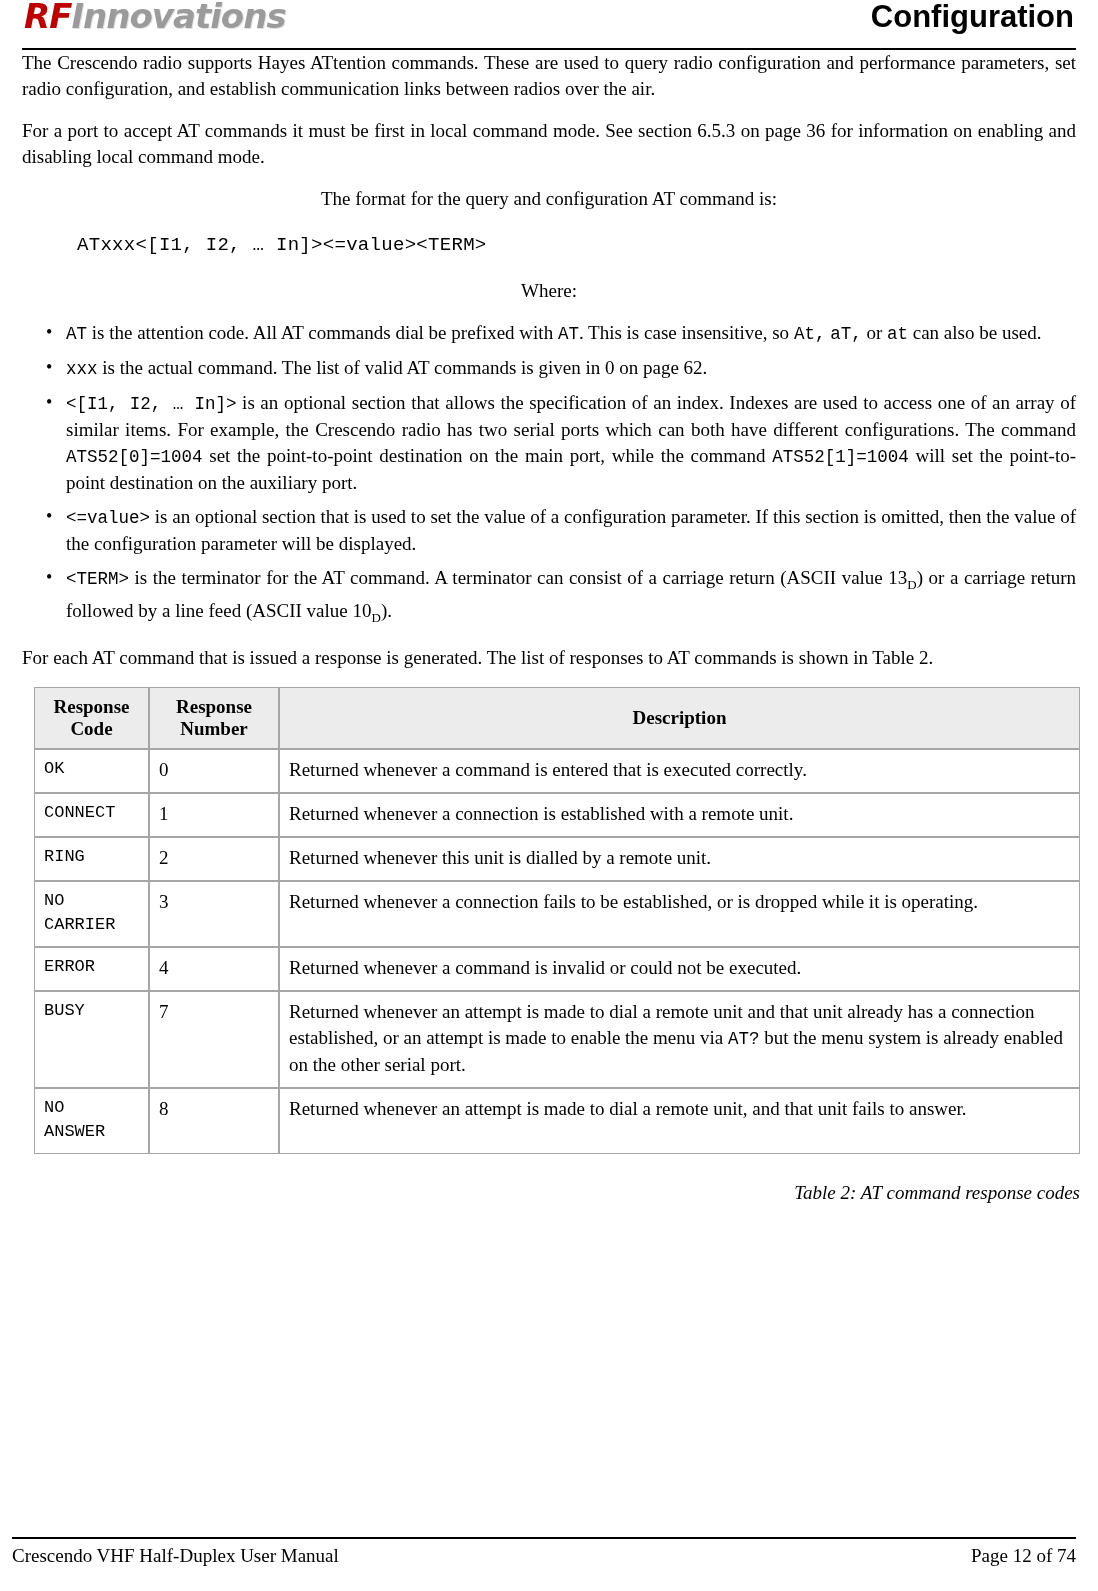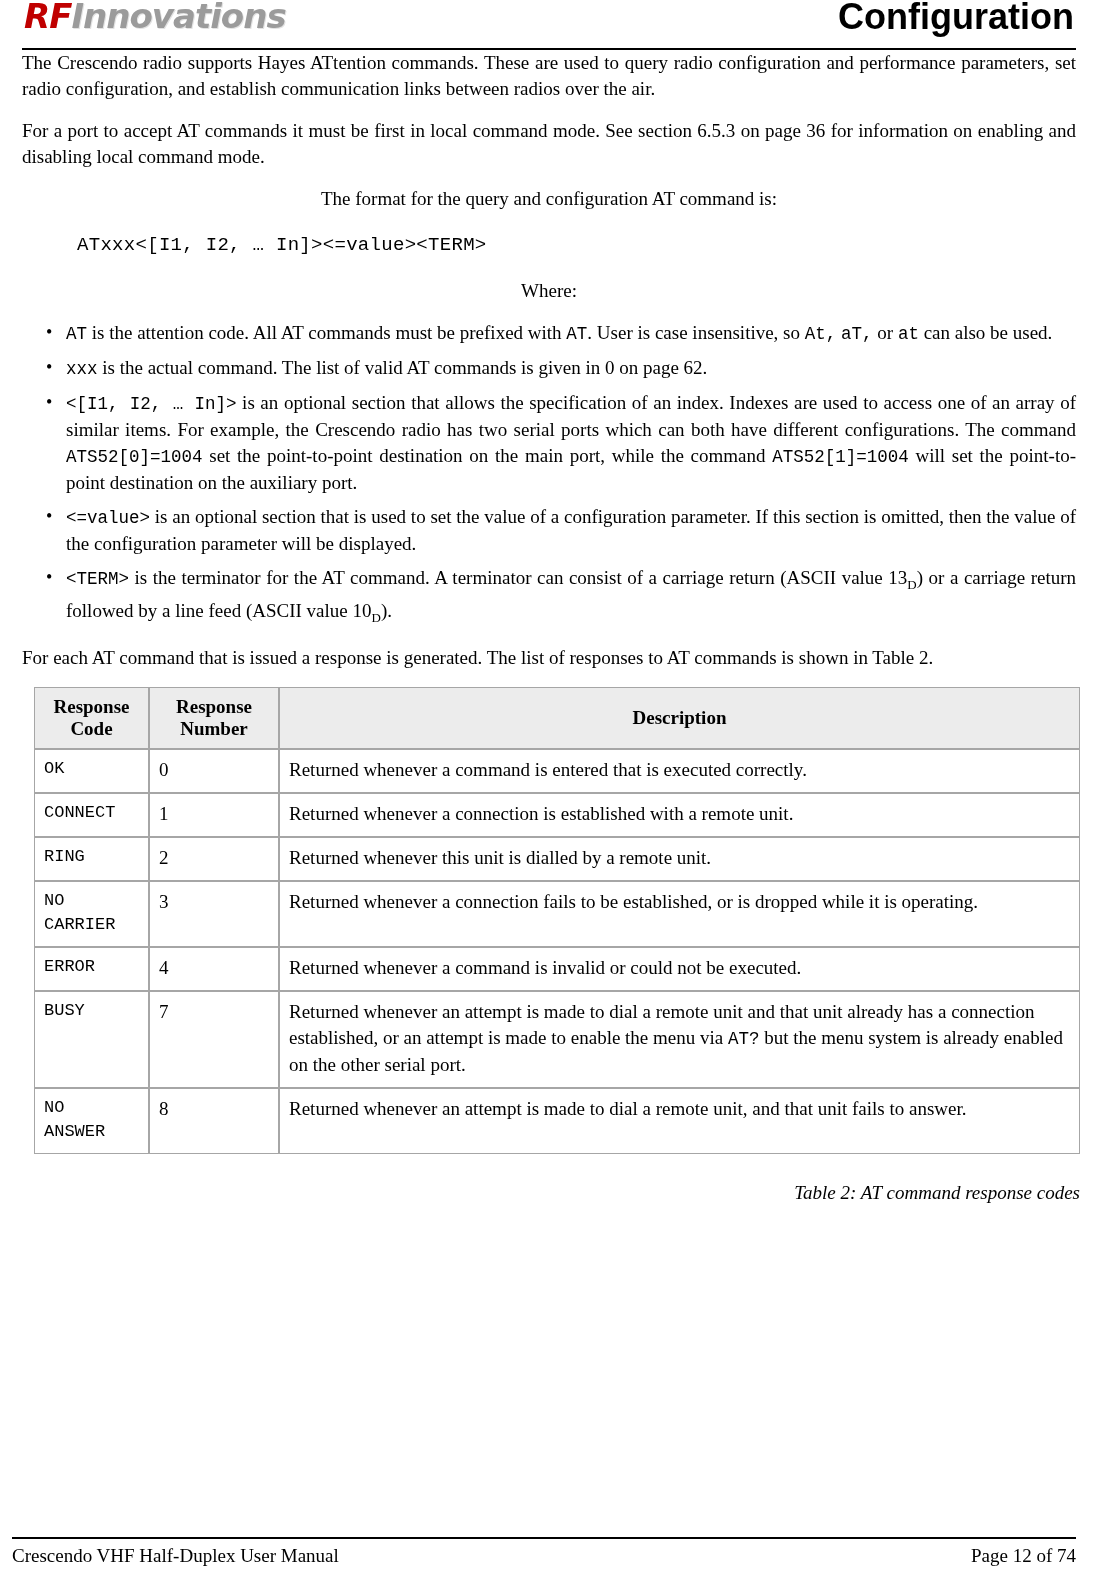--- a/index.html
+++ b/index.html
@@ -43,21 +43,21 @@
   }
   .logo .rf {
     color: #c00000;
   }
   .logo .inn {
     color: #9b9b9b;
     text-shadow: 1px 1px 0 #e2e2e2;
   }
   .header-title {
     font-family: "Liberation Sans", sans-serif;
-    font-size: 36px;
+    font-size: 31px;
     font-weight: bold;
     color: #000;
     line-height: 30px;
     margin-top: 2px;
     margin-right: 2px;
   }
   .header-rule {
     border: none;
     border-top: 2px solid #000;
     margin: 2px 0 0 0;
@@ -204,21 +204,21 @@
 
   <p class="body">The Crescendo radio supports Hayes ATtention commands. These are used to query radio configuration and performance parameters, set radio configuration, and establish communication links between radios over the air.</p>
   <p class="body">For a port to accept AT commands it must be first in local command mode. See section 6.5.3 on page 36 for information on enabling and disabling local command mode.</p>
   <p class="body noindent">The format for the query and configuration AT command is:</p>
 
   <div class="codeline">ATxxx&lt;[I1, I2, … In]&gt;&lt;=value&gt;&lt;TERM&gt;</div>
 
   <p class="body noindent">Where:</p>
 
   <ul class="bullets" id="bullet-list">
-      <li><span class="mono">AT</span><span> is the attention code. All AT commands must be prefixed with </span><span class="mono">AT</span><span>. User is case insensitive, so </span><span class="mono">At,</span><span> </span><span class="mono">aT,</span><span> or </span><span class="mono">at</span><span> can also be used.</span></li>
+      <li><span class="mono">AT</span><span> is the attention code. All AT commands dial be prefixed with </span><span class="mono">AT</span><span>. This is case insensitive, so </span><span class="mono">At,</span><span> </span><span class="mono">aT,</span><span> or </span><span class="mono">at</span><span> can also be used.</span></li>
       <li><span class="mono">xxx</span><span> is the actual command. The list of valid AT commands is given in 0 on page 62.</span></li>
       <li><span class="mono">&lt;[I1, I2, … In]&gt;</span><span> is an optional section that allows the specification of an index. Indexes are used to access one of an array of similar items. For example, the Crescendo radio has two serial ports which can both have different configurations. The command </span><span class="mono">ATS52[0]=1004</span><span> set the point-to-point destination on the main port, while the command </span><span class="mono">ATS52[1]=1004</span><span> will set the point-to-point destination on the auxiliary port.</span></li>
       <li><span class="mono">&lt;=value&gt;</span><span> is an optional section that is used to set the value of a configuration parameter. If this section is omitted, then the value of the configuration parameter will be displayed.</span></li>
       <li><span class="mono">&lt;TERM&gt;</span><span> is the terminator for the AT command. A terminator can consist of a carriage return (ASCII value 13</span><span class="sub">D</span><span>) or a carriage return followed by a line feed (ASCII value 10</span><span class="sub">D</span><span>).</span></li>
     </ul>
 
   <p class="body">For each AT command that is issued a response is generated. The list of responses to AT commands is shown in Table 2.</p>
 
   <div class="tablewrap">
     <table class="at">

